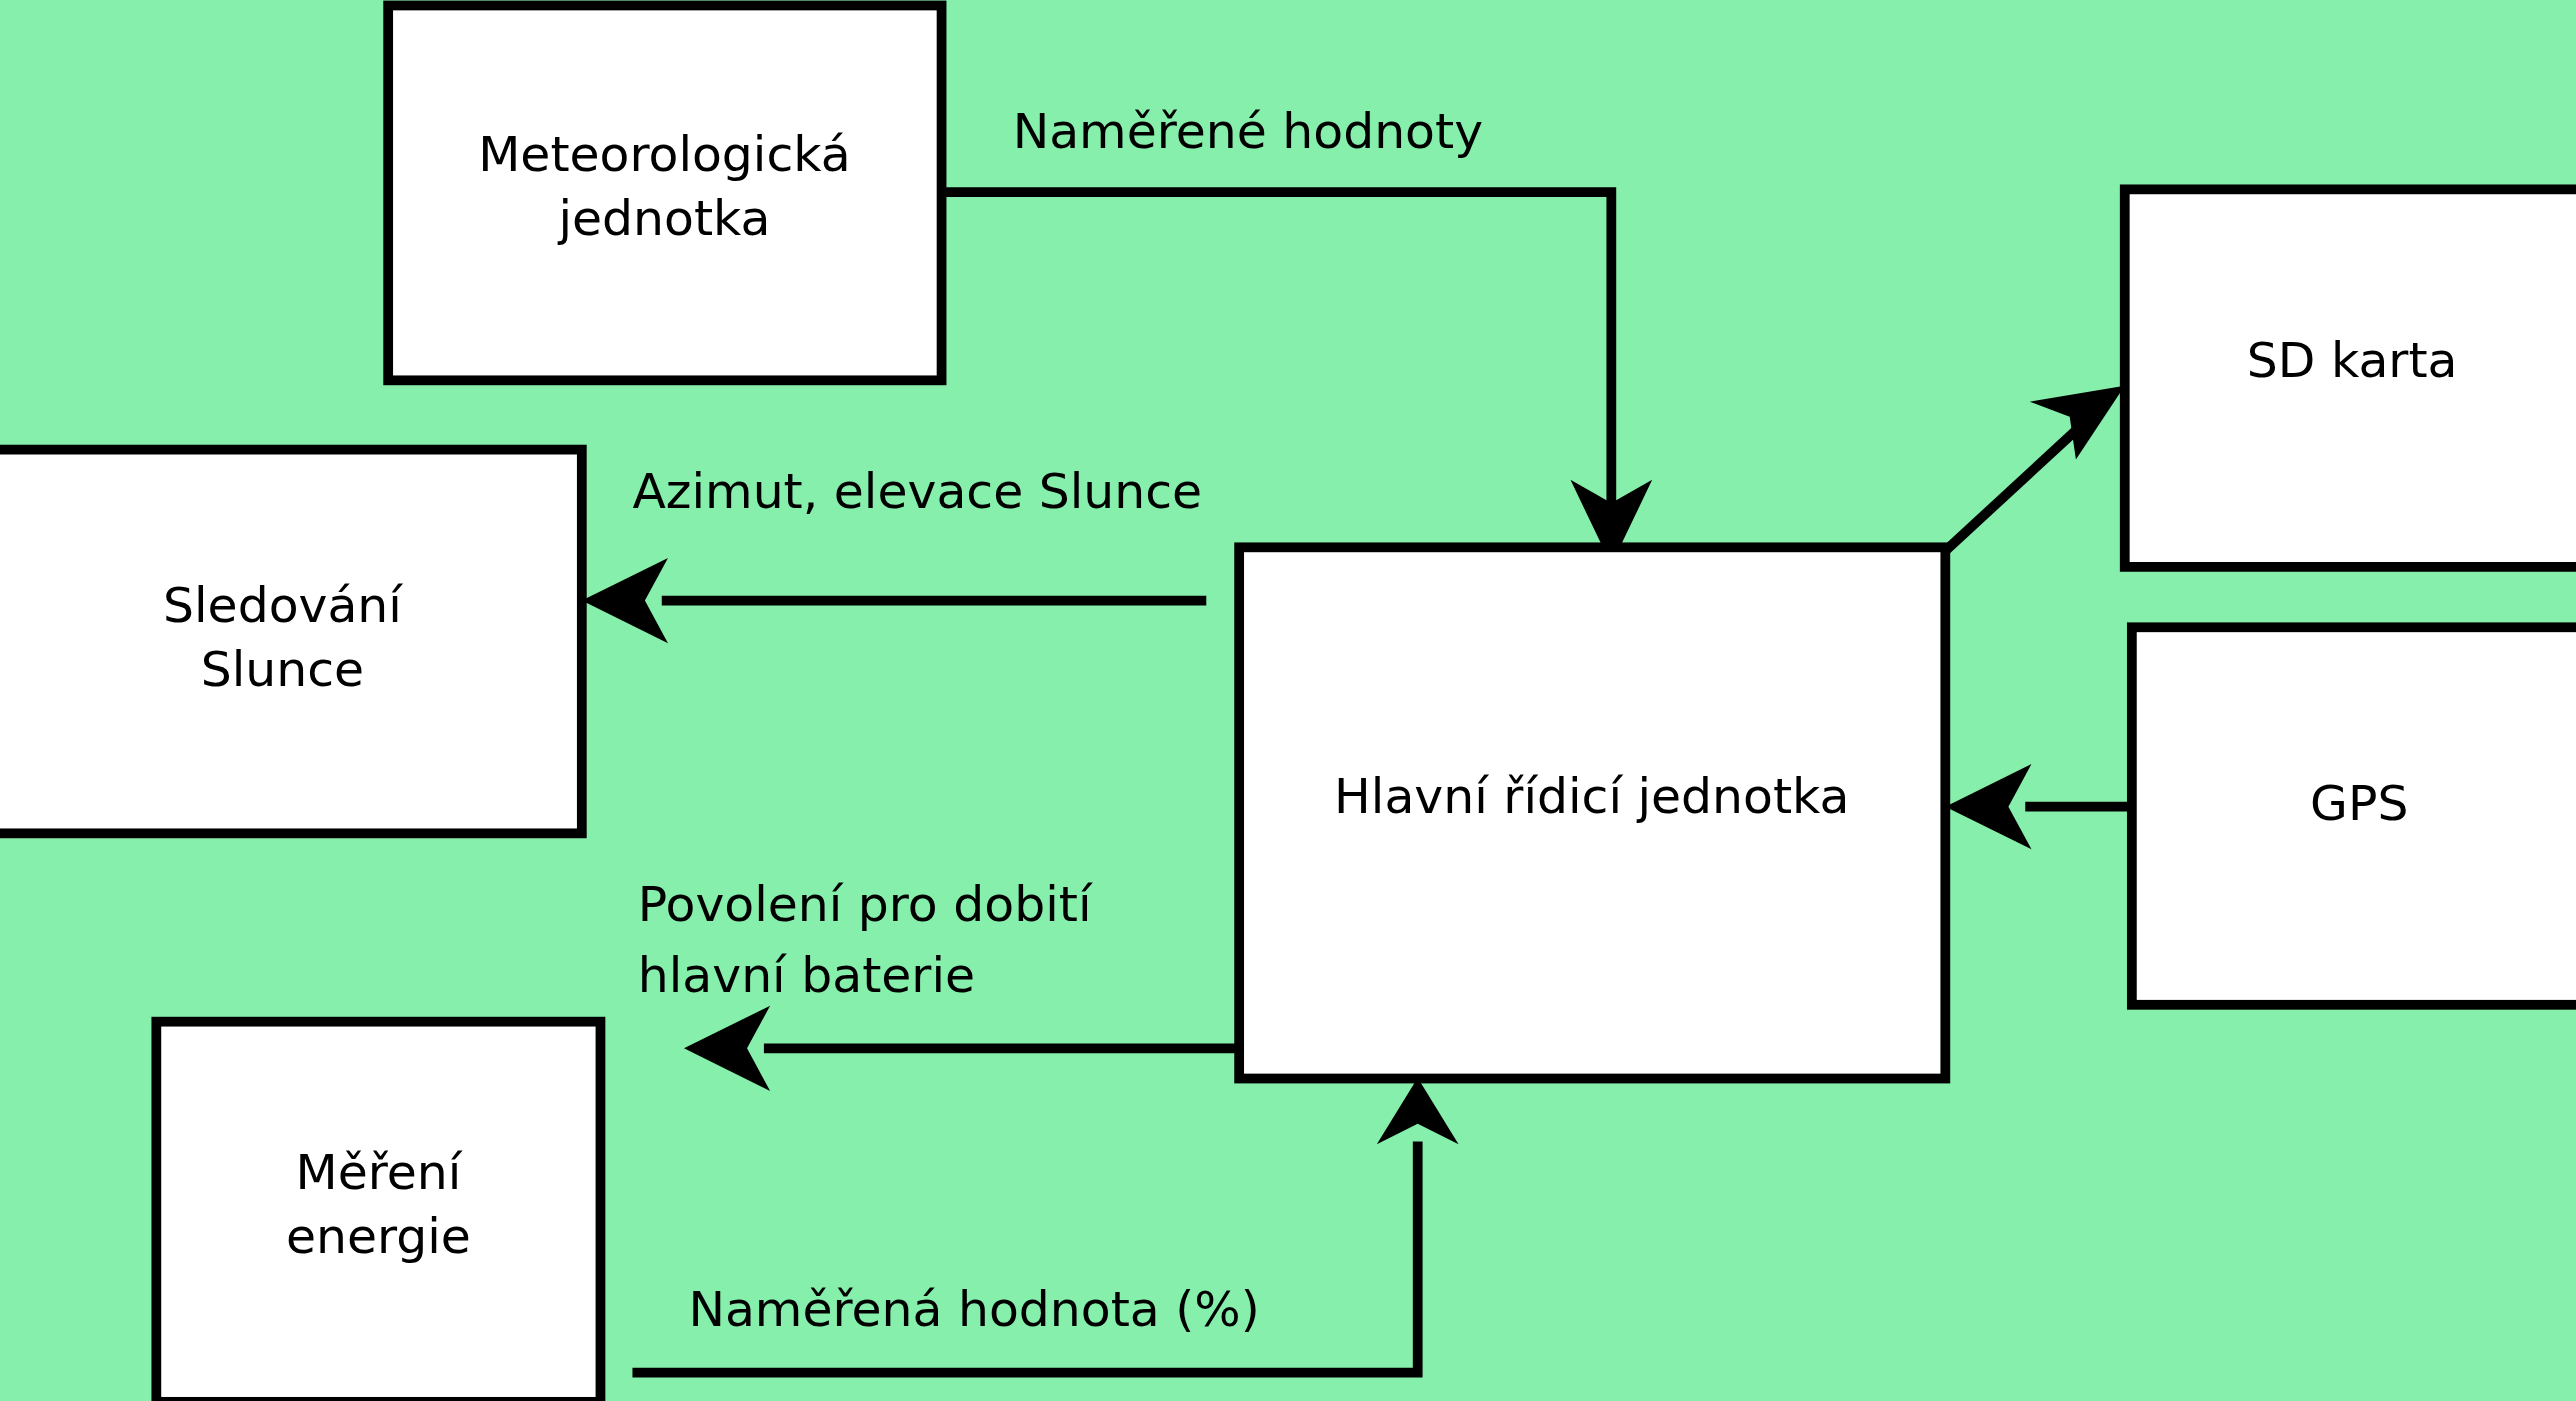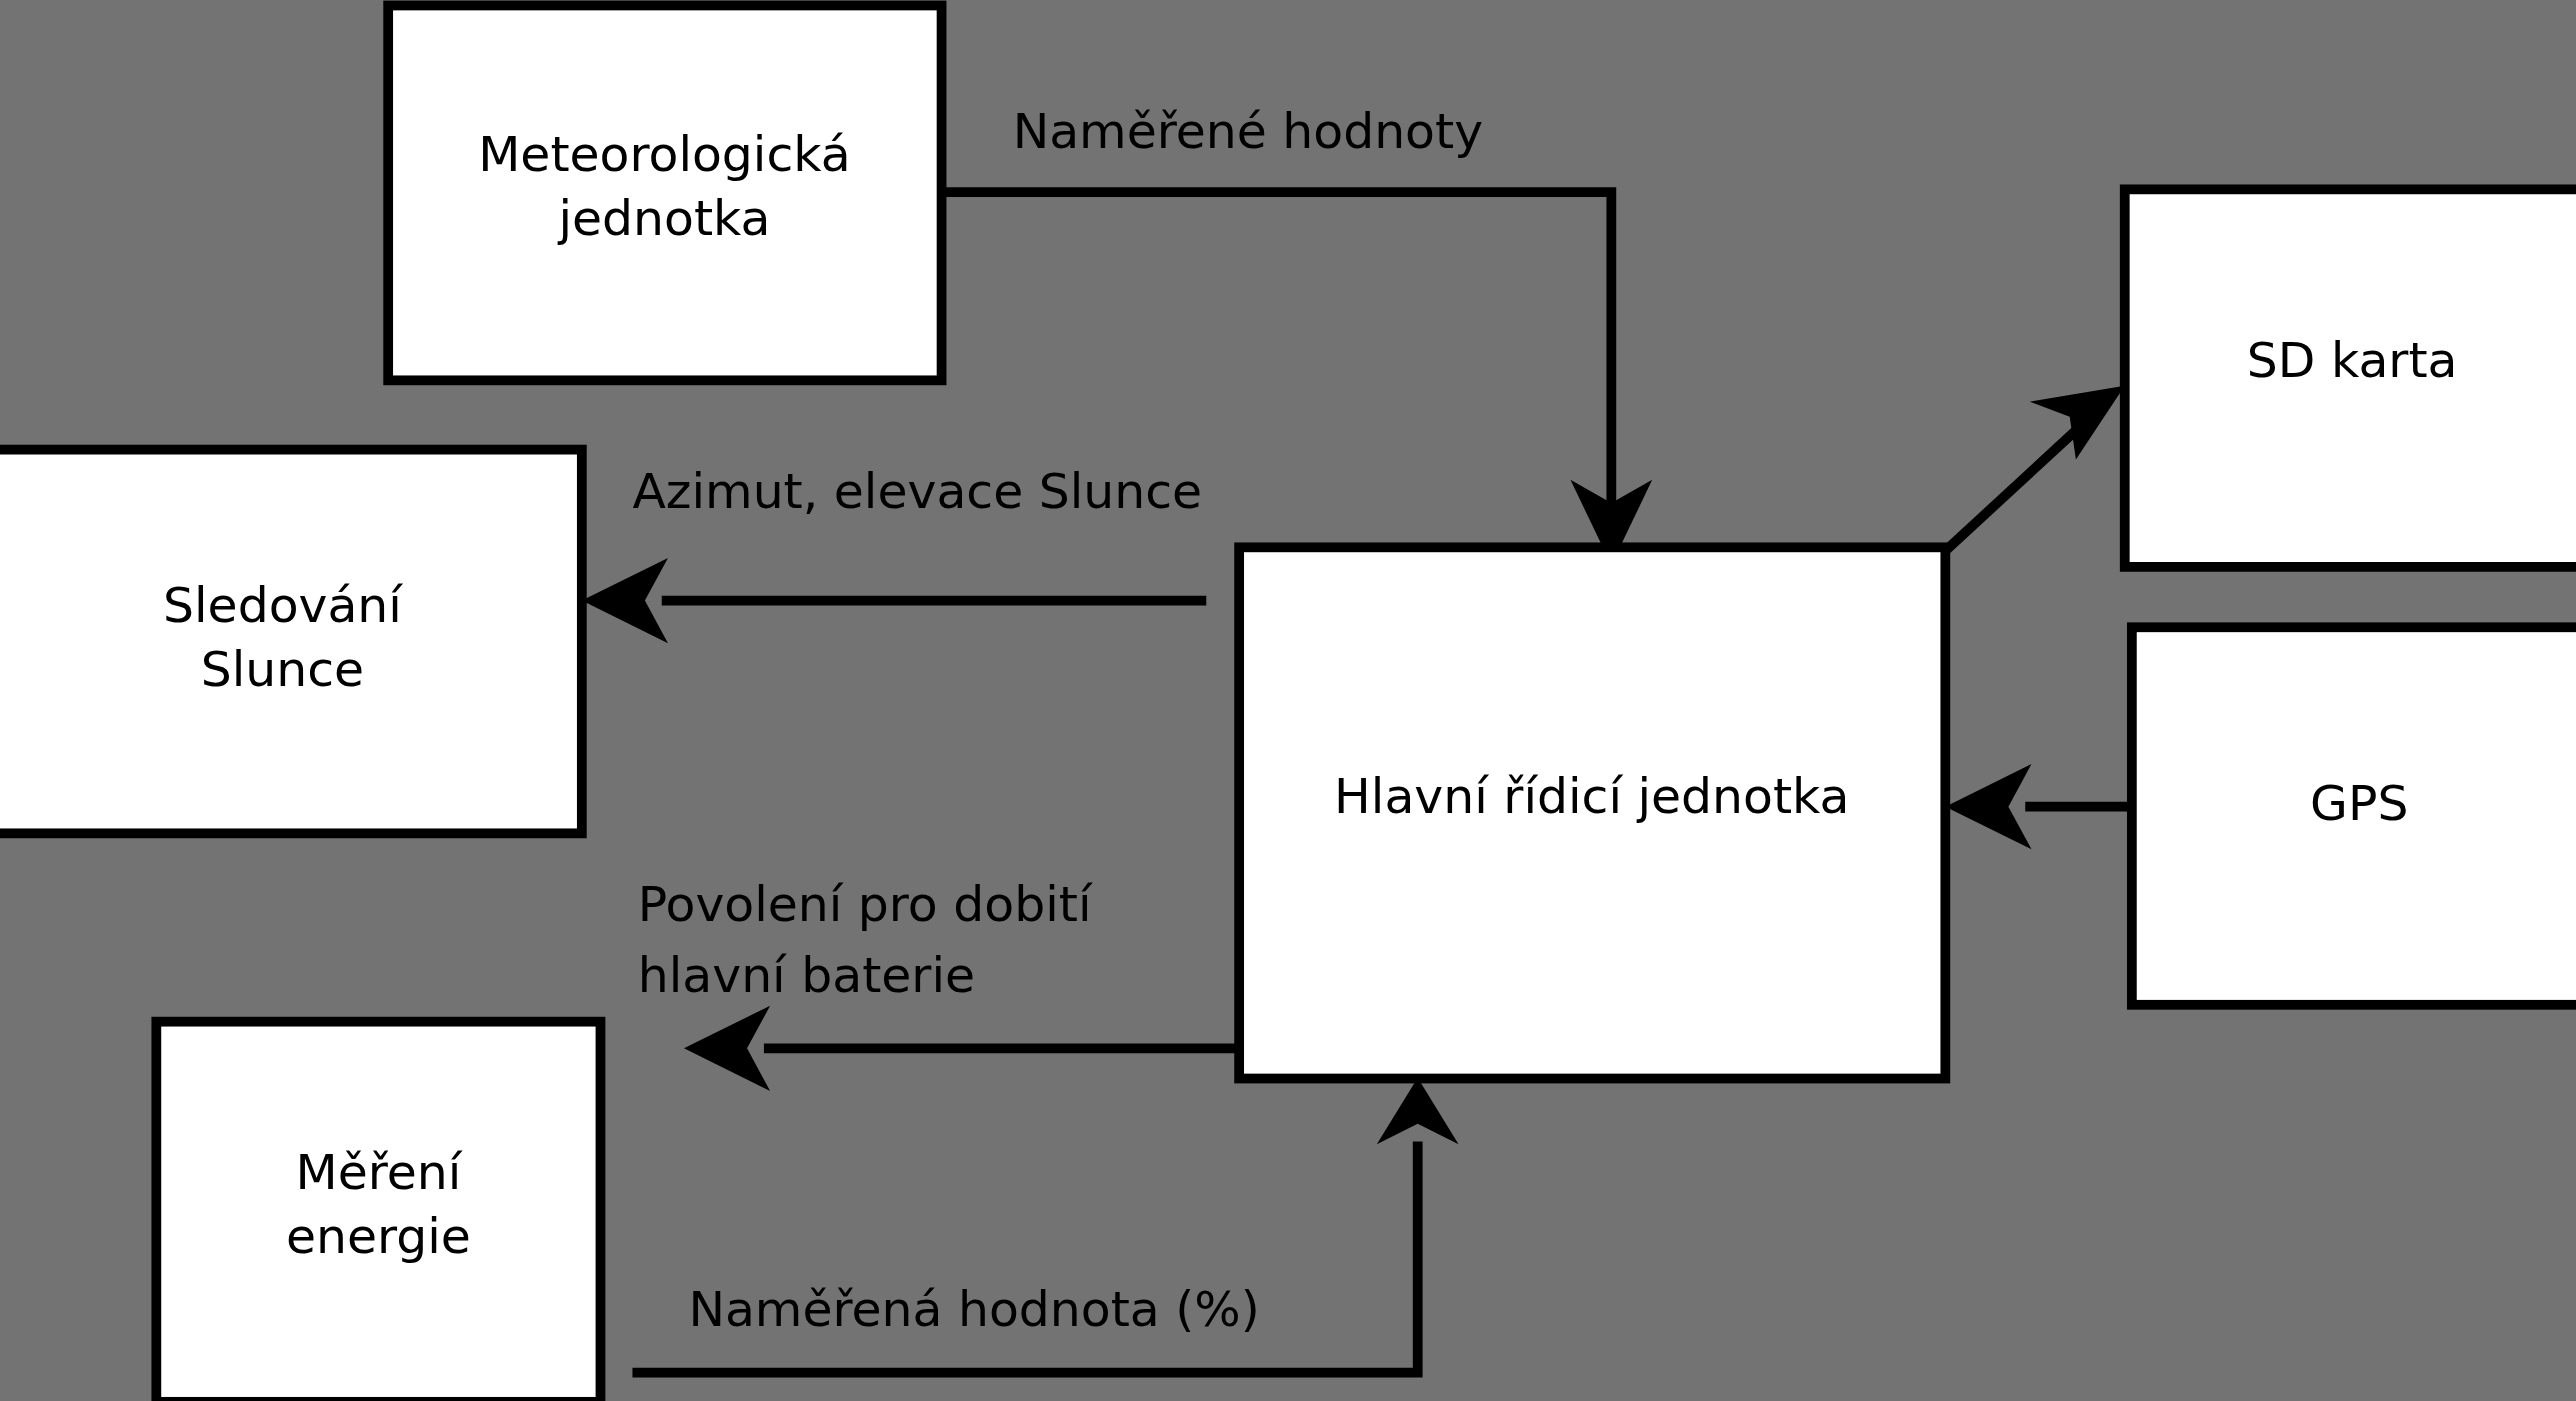--- a/index.html
+++ b/index.html
@@ -10,21 +10,21 @@
   body {
     width: 2576px;
     height: 1402px;
     overflow: hidden;
     font-family: "DejaVu Sans", sans-serif;
   }
   #diagram-root {
     position: relative;
     width: 2576px;
     height: 1402px;
-    background: #737373;
+    background: #86efac;
   }
   svg.diagram {
     display: block;
     width: 2576px;
     height: 1402px;
   }
   .node-box {
     fill: #ffffff;
     stroke: #000000;
     stroke-width: 11;

